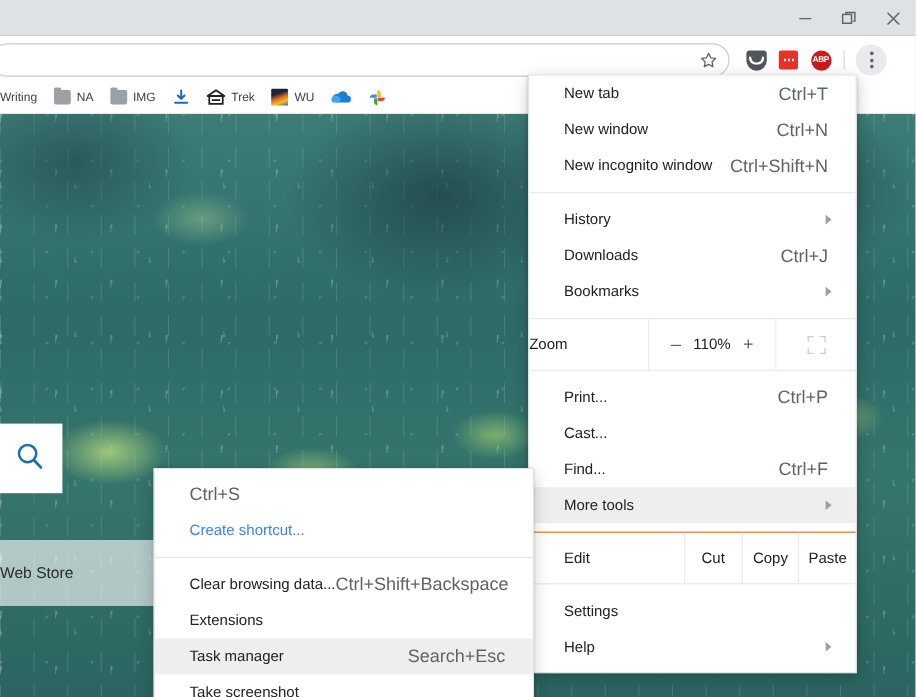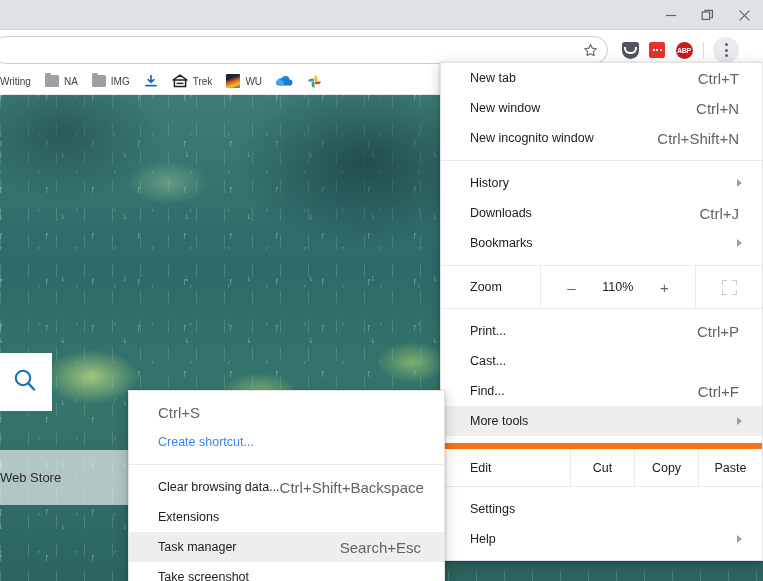--- a/index.html
+++ b/index.html
@@ -172,21 +172,21 @@
   }
 
   
   .menu {
     position: absolute;
     background: #ffffff;
     box-shadow: 0 1px 3px rgba(0,0,0,.22), 0 4px 14px rgba(0,0,0,.20);
     font-size: 12.5px; color: #202124;
     border: 1px solid #e3e3e3;
   }
-  #main-menu { left: 440px; top: 62px; width: 323px; }
+  #main-menu { left: 440px; top: 62px; width: 274px; }
   #sub-menu  { left: 128px; top: 390px; width: 317px; }
 
   .mi {
     position: relative; height: 30px;
     display: flex; align-items: center;
     padding: 0 14px 0 29px;
     cursor: default;
   }
   .mi-label { flex: 1; white-space: nowrap; }
   .mi-accel { color: #5f6368; font-size: 15px; white-space: nowrap; padding-right: 9px; }
@@ -200,21 +200,21 @@
   .mi.highlight { background: #eeeeee; }
   .mi.disabled .mi-label { color: #3b82f6; }
   .sep { height: 1px; background: #e8eaed; margin: 7px 0; }
 
   
   .zoom-row {
     display: flex; align-items: stretch; height: 44px;
     border-top: 1px solid #e8eaed; border-bottom: 1px solid #e8eaed;
   }
   .zoom-label {
-    width: 99px; display: flex; align-items: center; padding-left: 29px;
+    width: 99px; display: flex; align-items: center; 
   }
   .zoom-ctrl {
     flex: 1; display: flex; align-items: center; justify-content: space-around;
     border-left: 1px solid #e8eaed; border-right: 1px solid #e8eaed;
     padding: 0 10px;
   }
   .zbtn { font-size: 15px; color: #5f6368; padding: 0 6px; }
   .zval { font-size: 12.5px; color: #202124; }
   .zoom-full {
     width: 66px; display: flex; align-items: center; justify-content: center;
@@ -222,21 +222,21 @@
   .fs-ico { width: 15px; height: 15px; position: relative; }
   .fs-ico span { position: absolute; width: 5px; height: 5px; border: 1.6px solid #c8cbcf; }
   .fs-ico .tl { top:0; left:0; border-right: none; border-bottom: none; }
   .fs-ico .tr { top:0; right:0; border-left: none; border-bottom: none; }
   .fs-ico .bl { bottom:0; left:0; border-right: none; border-top: none; }
   .fs-ico .br { bottom:0; right:0; border-left: none; border-top: none; }
 
   
   .edit-row {
     display: flex; align-items: stretch; height: 44px;
-    border-top: 6px solid #f97316; border-bottom: 1px solid #e8eaed; justify-content: center;
+    border-top: 1px solid #f97316; border-bottom: 1px solid #e8eaed; justify-content: center;
   }
   .edit-label { width: 129px; display: flex; align-items: center; padding-left: 29px; }
   .edit-act {
     flex: 1; display: flex; align-items: center; justify-content: center;
     border-left: 1px solid #e8eaed;
   }
 </style>
 </head>
 <body>
 

